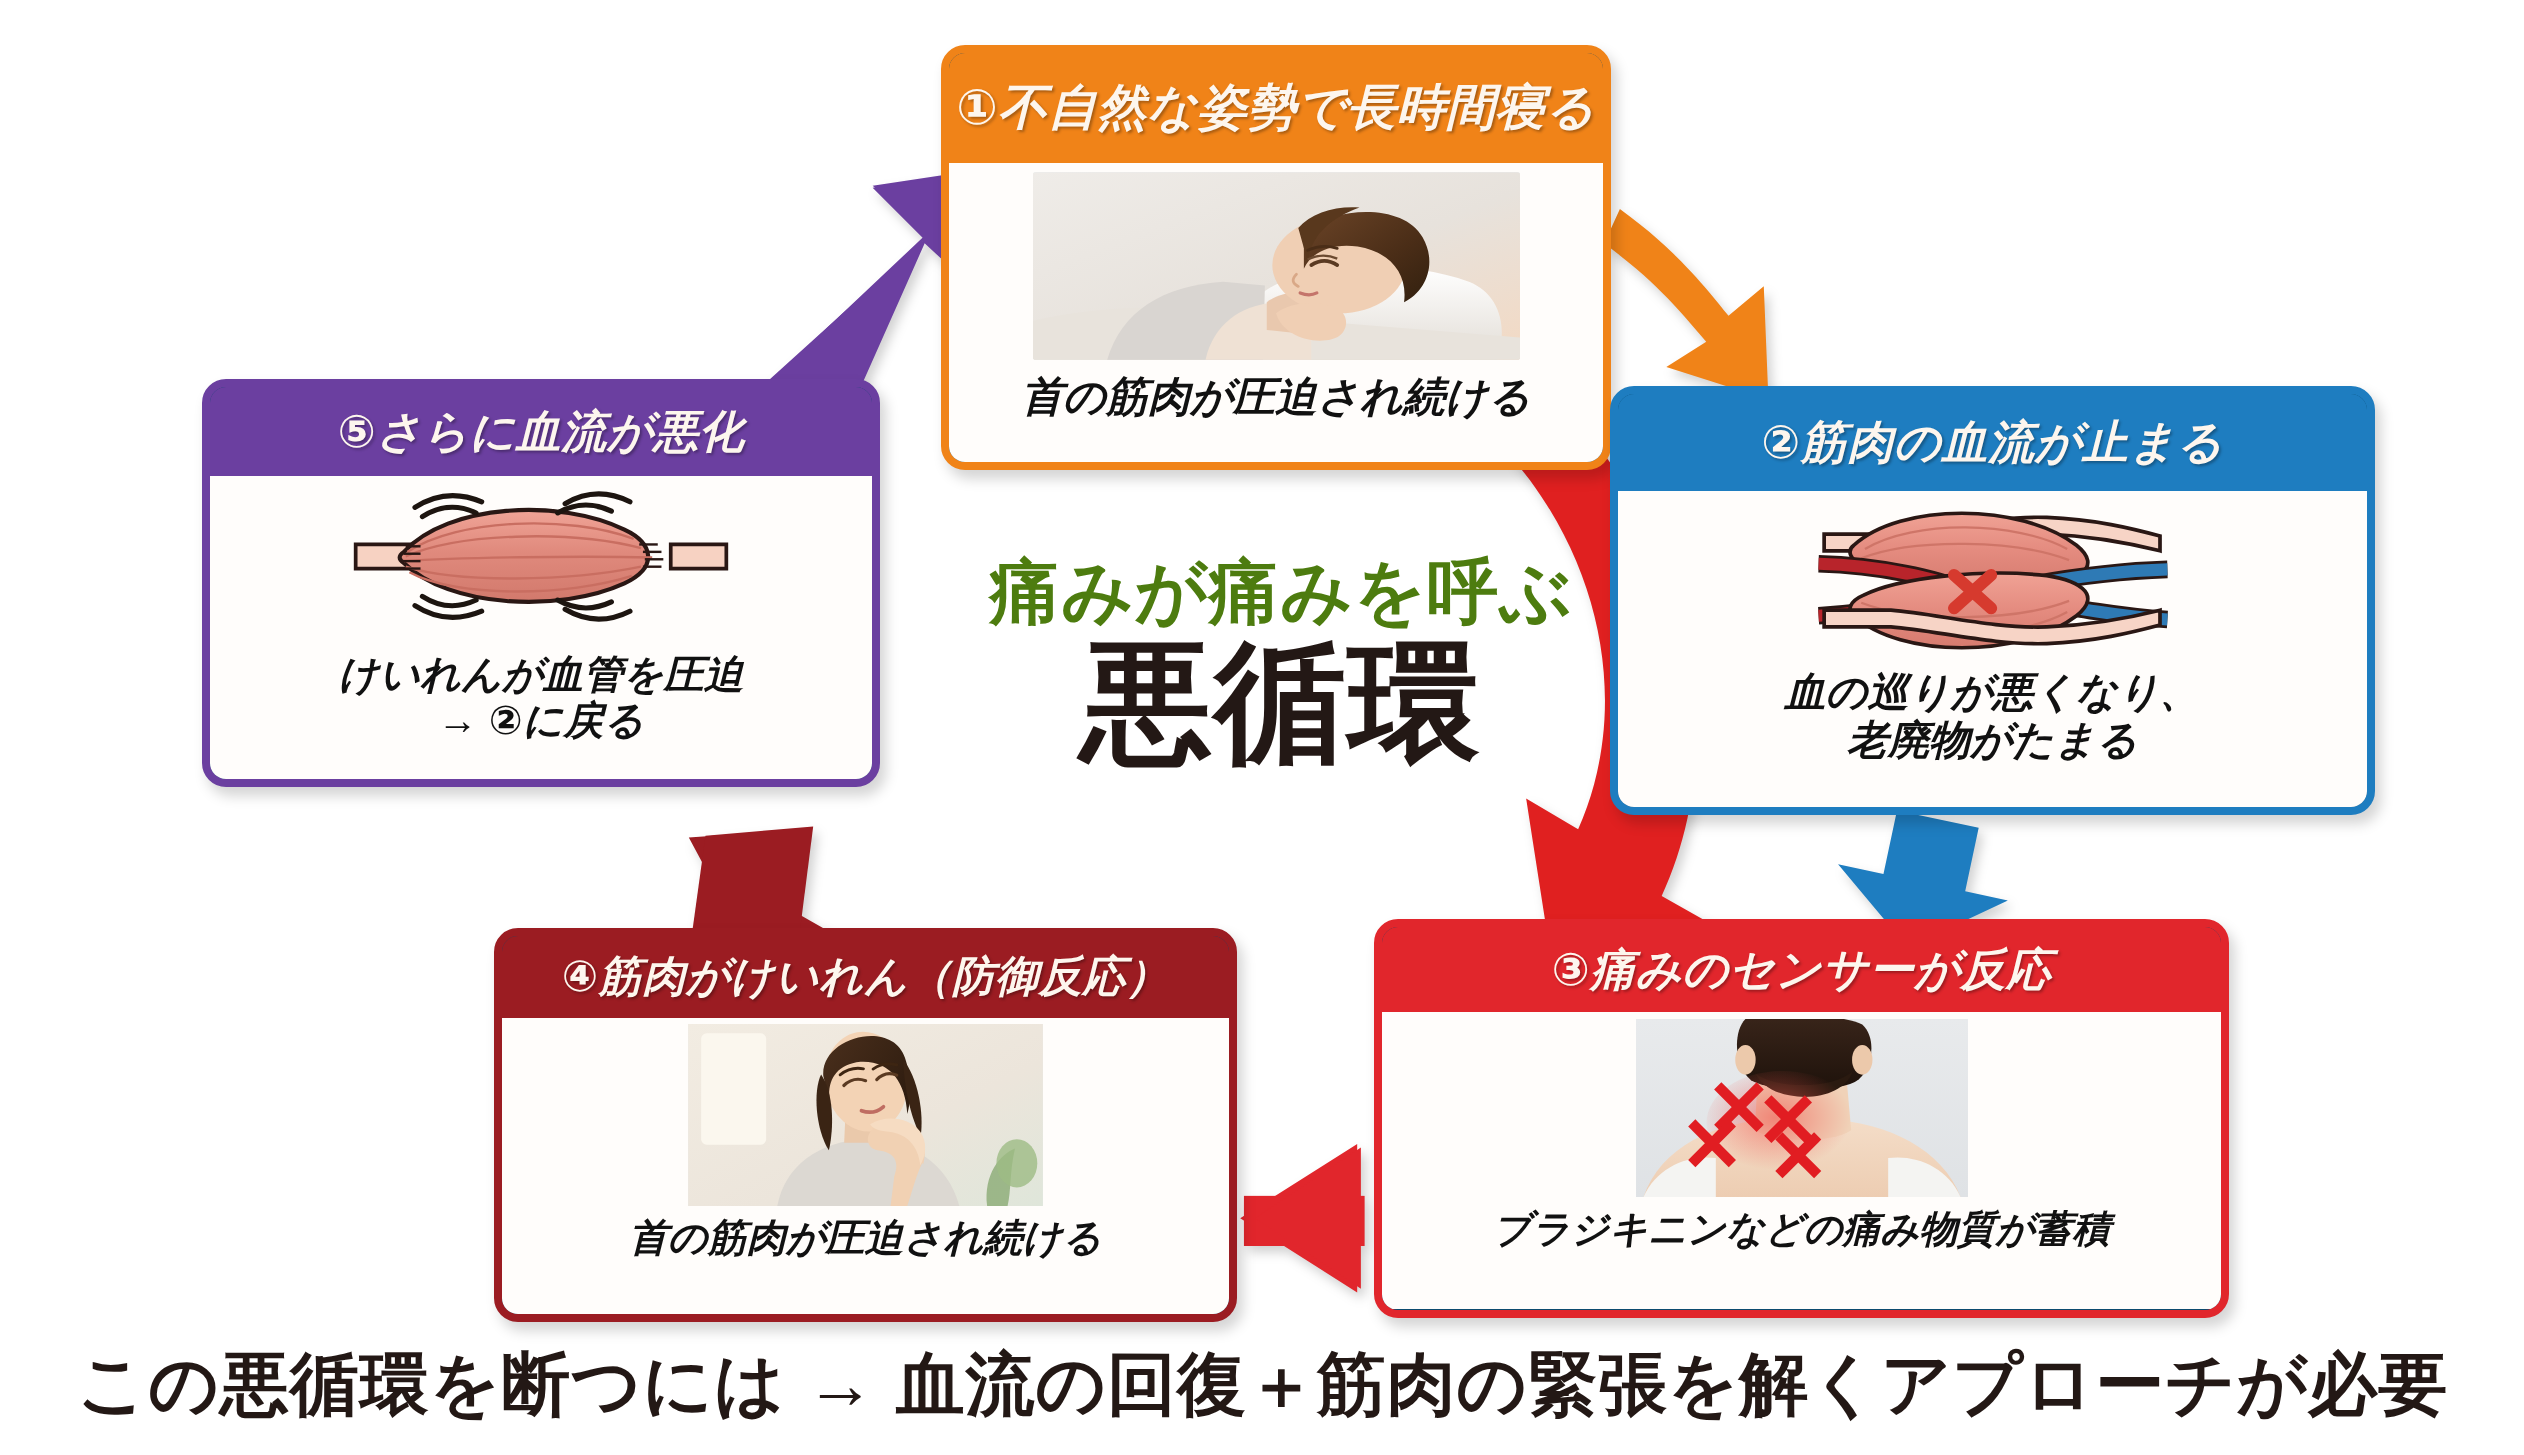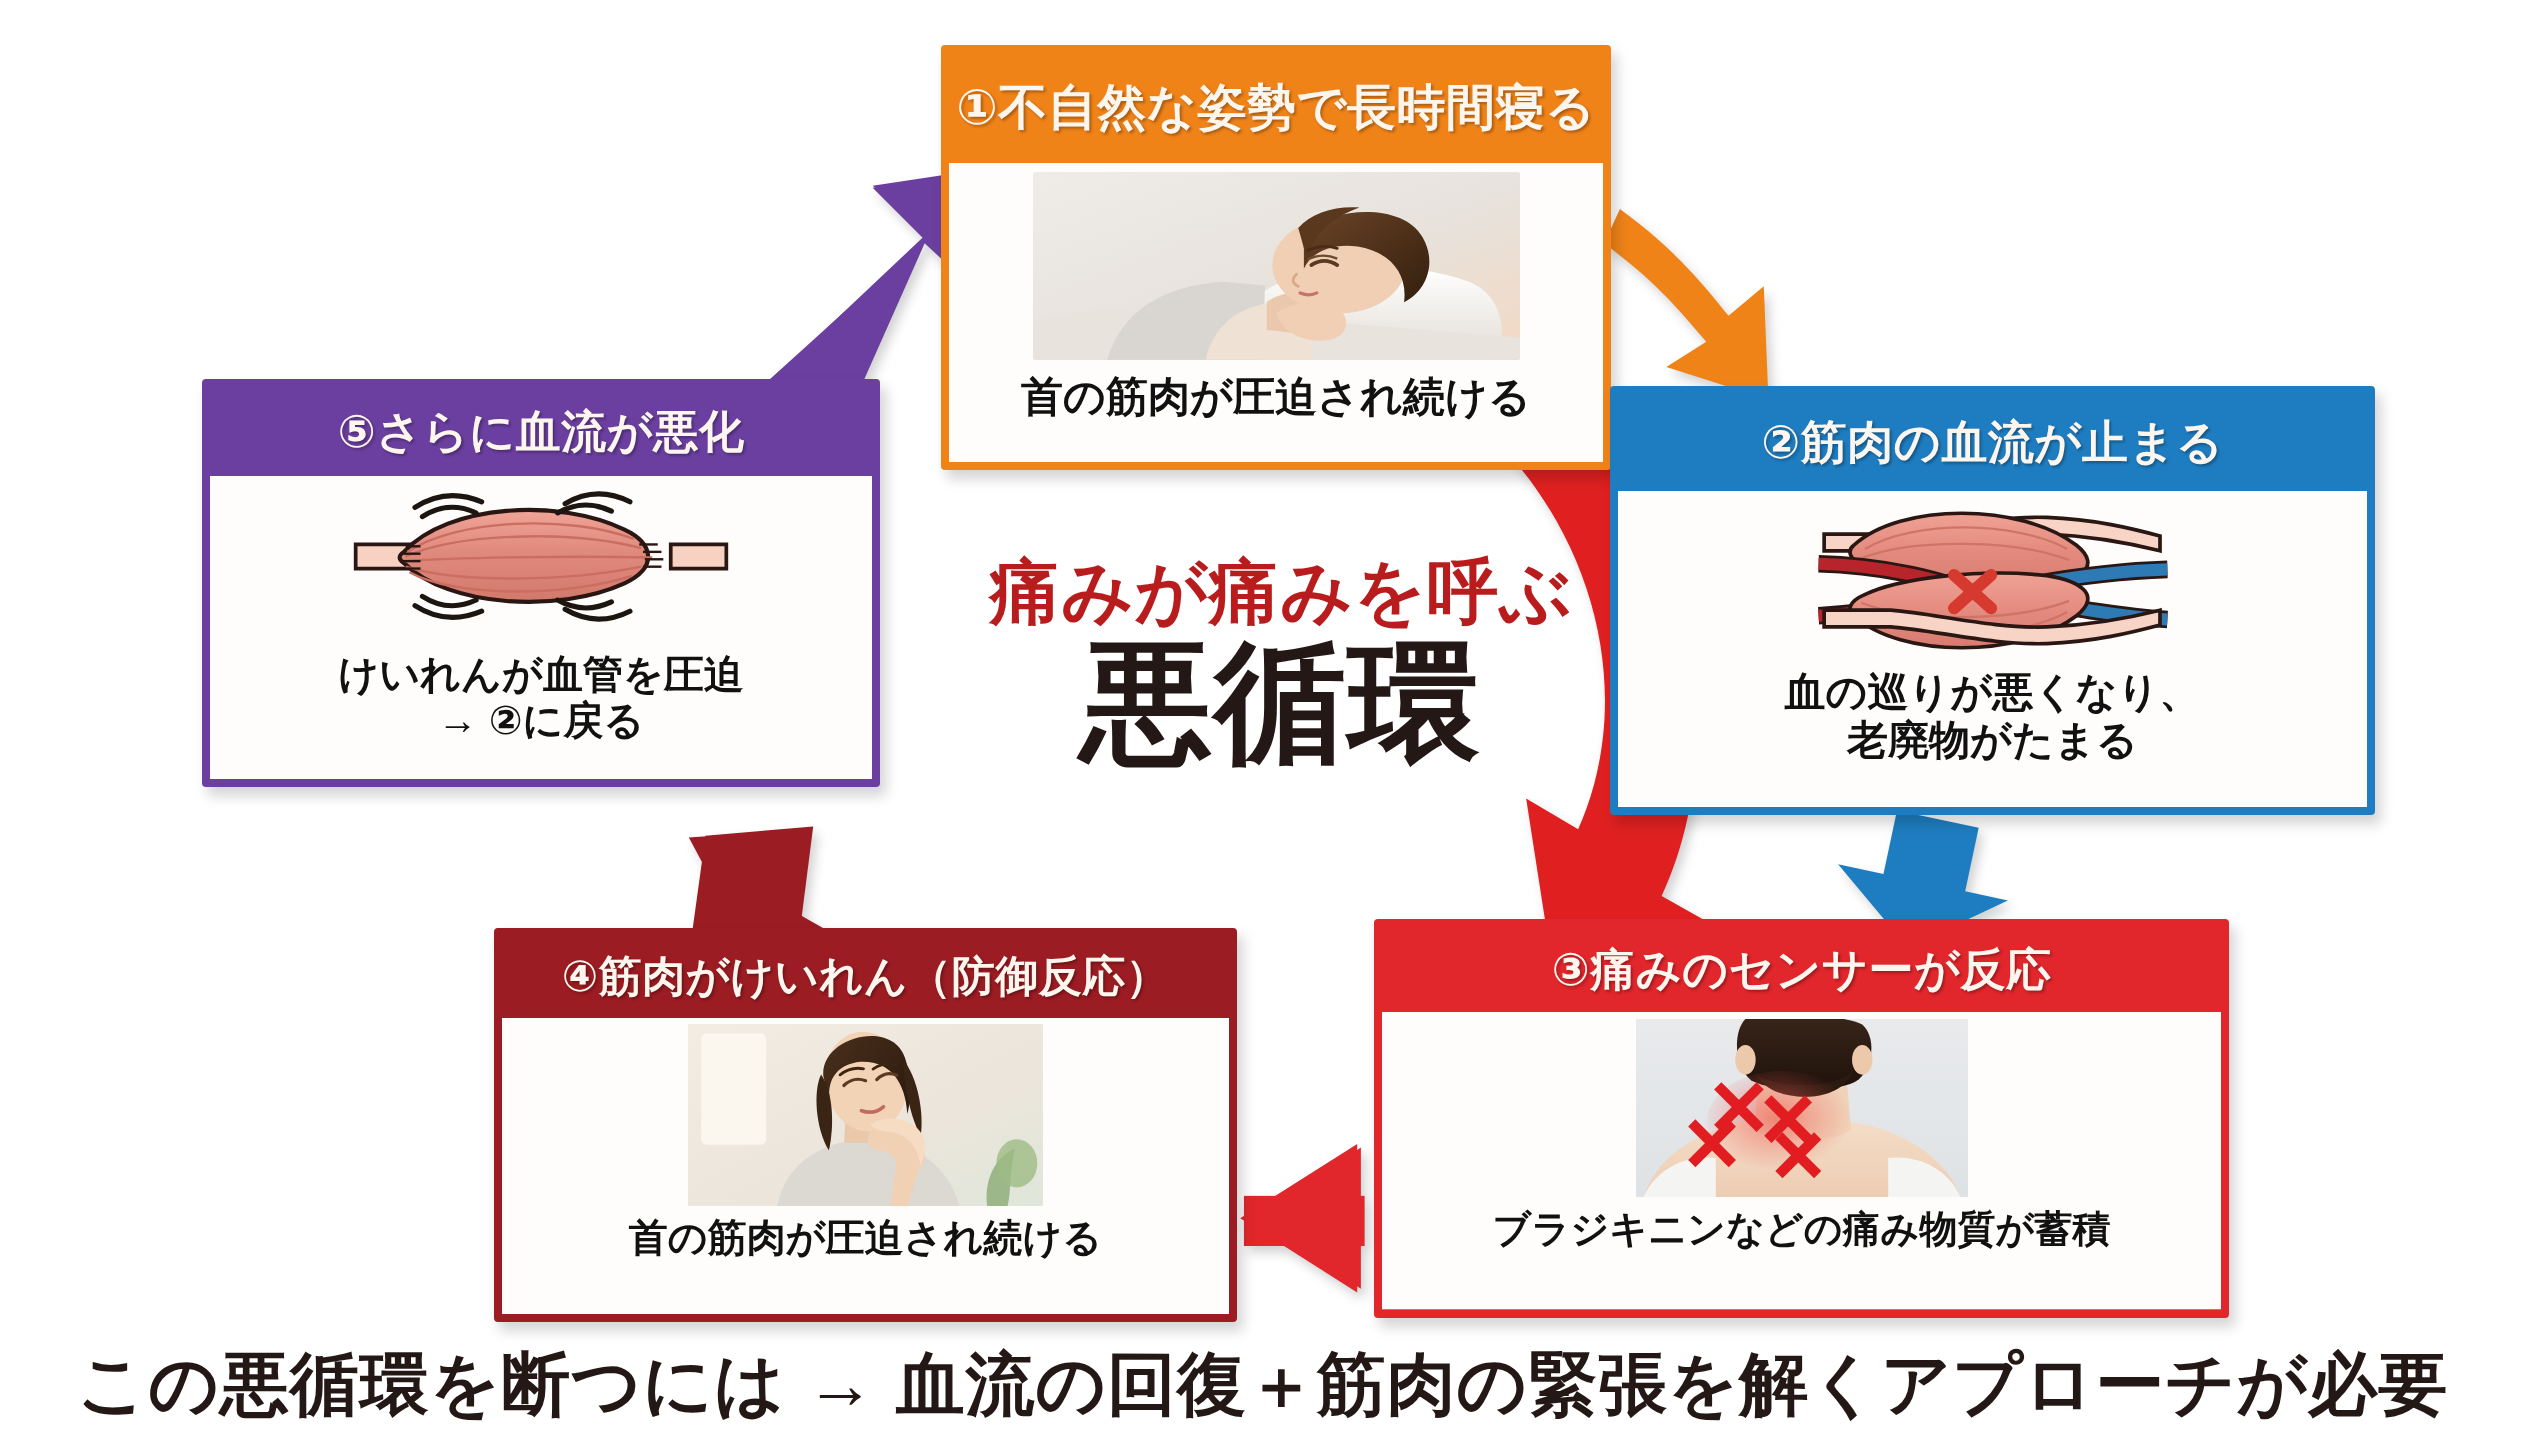--- a/index.html
+++ b/index.html
@@ -7,24 +7,25 @@
     width: 2525px; height: 1456px;
     background: #ffffff;
     font-family: "Liberation Sans", "DejaVu Sans", sans-serif;
     overflow: hidden;
   }
   #stage { position: relative; width: 2525px; height: 1456px; background: #fff; }
 
   
   .card {
     position: absolute;
-    border-radius: 4px;
+    border-radius: 24px;
     overflow: hidden;
-    background: #f97316;
+    background: #0c4a6e;
     box-shadow: 5.6px 8.4px 13px rgba(0,0,0,0.17);
+    font-style: italic;
   }
   .card .hdr {
     width: 100%;
     display: flex; align-items: center; justify-content: center;
     color: #fdf6ee;
     font-weight: 700;
     letter-spacing: 0.5px;
     text-shadow: 1.9px 1.9px 2.8px rgba(0,0,0,0.30);
     white-space: nowrap;
   }
@@ -92,21 +93,21 @@
   #card5 .body { height: 303px; padding-top: 11px; }
   #illus5 { width: 390px; height: 139px; }
   #card5 .cap { font-size: 40px; margin-top: 25px; }
 
   
   #center {
     position: absolute; left: 891px; top: 555px; width: 780px;
     text-align: center; pointer-events: none;
   }
   #center .small {
-    font-size: 71px; font-weight: 700; color: #b91c1c;
+    font-size: 71px; font-weight: 700; color: #4d7c0f;
     letter-spacing: 0.9px; line-height: 1.05;
   }
   #center .big {
     font-size: 132px; font-weight: 700; color: #231815;
     letter-spacing: 1.9px; line-height: 1.0; margin-top: 7.4px;
   }
 
   
   #bottom {
     position: absolute; left: 0; top: 1339px; width: 2525px;

